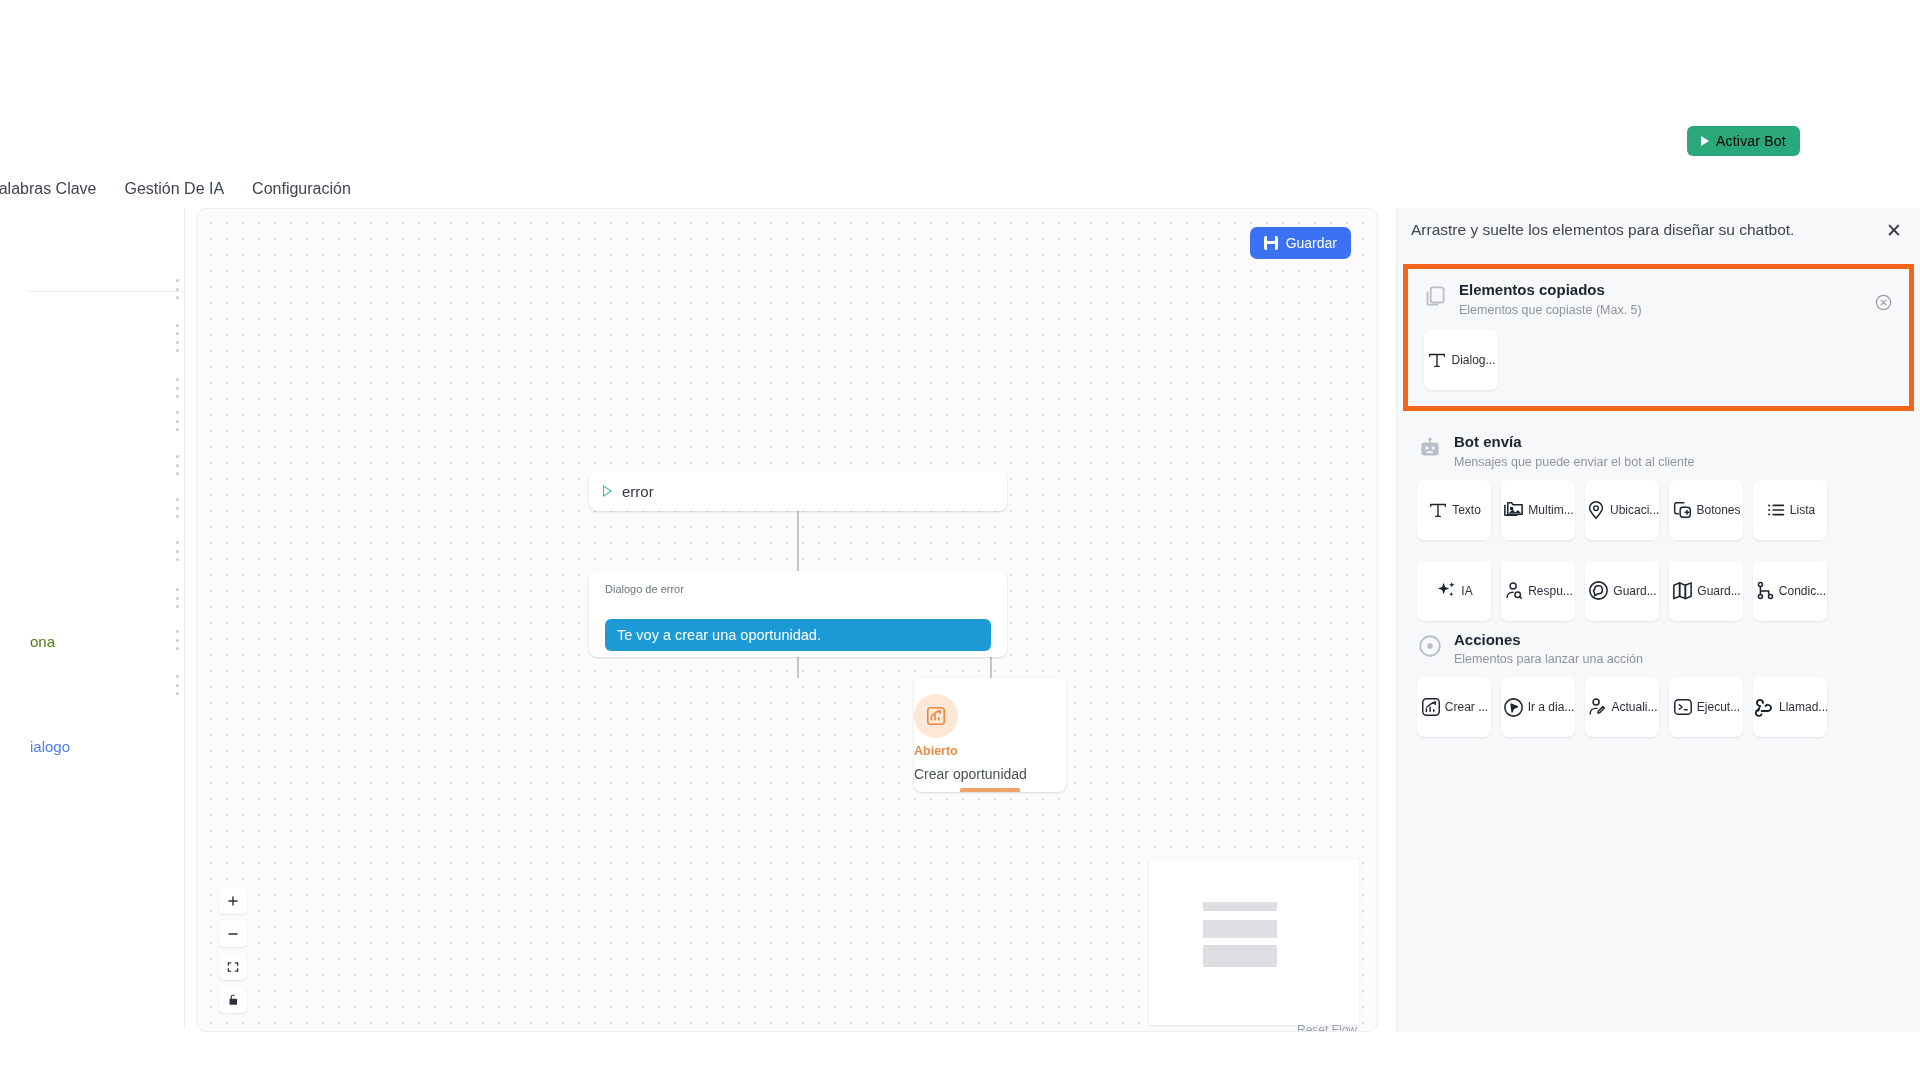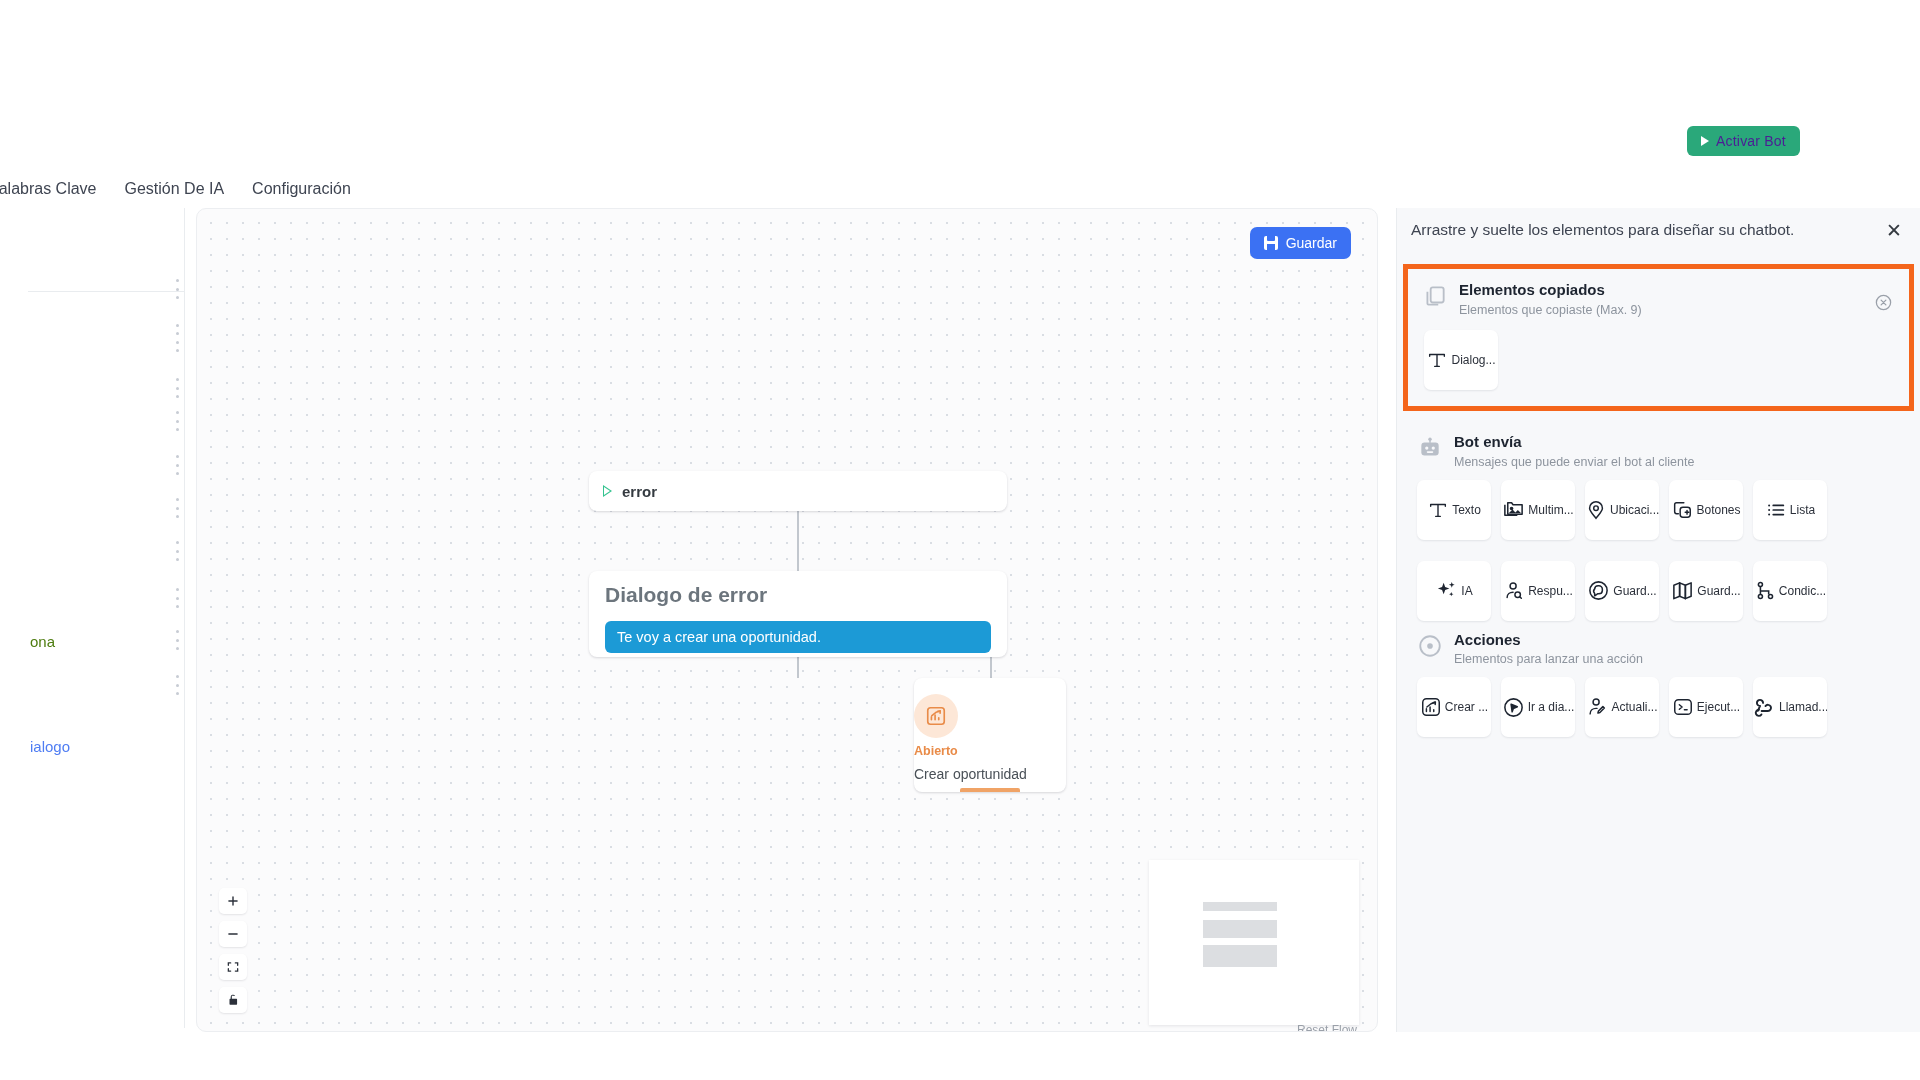--- a/index.html
+++ b/index.html
@@ -10,21 +10,21 @@
     font-family: "Liberation Sans", sans-serif;
     overflow: hidden;
   }
   #root { position: relative; width: 1920px; height: 1080px; background:#fff; }
 
   
   .activar-bot {
     position: absolute; left: 1687px; top: 126px;
     display: flex; align-items: center; gap: 7px;
     height: 30px; padding: 0 14px;
-    background: #2aa87a; color: #4c1d95;
+    background: #2aa87a; color: #000000;
     border: none; border-radius: 6px;
     font-size: 14px; letter-spacing: .2px;
     cursor: pointer;
   }
   .activar-bot .play-tri {
     width: 0; height: 0;
     border-left: 8px solid #fff;
     border-top: 5px solid transparent;
     border-bottom: 5px solid transparent;
   }
@@ -118,27 +118,27 @@
     border-top: 6px solid transparent;
     border-bottom: 6px solid transparent;
     position: relative;
   }
   .tri-outline::after {
     content:""; position:absolute; left:-8px; top:-4px;
     border-left: 6px solid #fff;
     border-top: 4px solid transparent;
     border-bottom: 4px solid transparent;
   }
-  .node-start .label { font-size: 15px; font-weight: bold; color: #343a40; }
+  .node-start .label { font-size: 15px; font-weight: normal; color: #343a40; }
 
   .node-dialog {
     left: 392px; top: 362px; width: 418px; height: 86px;
     padding: 12px 16px;
   }
-  .node-dialog .title { font-size: 21px; color: #6c757d; margin-bottom: 14px; font-weight: bold; }
+  .node-dialog .title { font-size: 11px; color: #6c757d; margin-bottom: 24px; }
   .bubble {
     background: #1c9ad6; color: #fff;
     border-radius: 6px; padding: 8px 12px;
     font-size: 14.5px;
   }
 
   .node-action {
     left: 717px; top: 469px; width: 152px; height: 114px;
     display: flex; flex-direction: column; align-items: flex-start;
     padding-top: 16px;
@@ -376,21 +376,21 @@
     <div class="copied-wrap">
       <div class="sec-head">
         <span class="sicon">
           <svg width="26" height="26" viewBox="0 0 24 24" fill="none" stroke="#b9bfc8" stroke-width="1.7">
             <rect x="8" y="4" width="12" height="14" rx="2"></rect>
             <path d="M5 8v11a1 1 0 0 0 1 1h9"></path>
           </svg>
         </span>
         <span>
           <div class="sec-title">Elementos copiados</div>
-          <div class="sec-sub">Elementos que copiaste (Max. 9)</div>
+          <div class="sec-sub">Elementos que copiaste (Max. 5)</div>
         </span>
       </div>
       <span class="copy-x">
         <svg width="19" height="19" viewBox="0 0 24 24" fill="none" stroke="#9aa0a9" stroke-width="1.6" stroke-linecap="round">
           <circle cx="12" cy="12" r="9"></circle>
             <path d="M9 9l6 6M15 9l-6 6"></path>
         </svg>
       </span>
 
       <div class="tiles">

